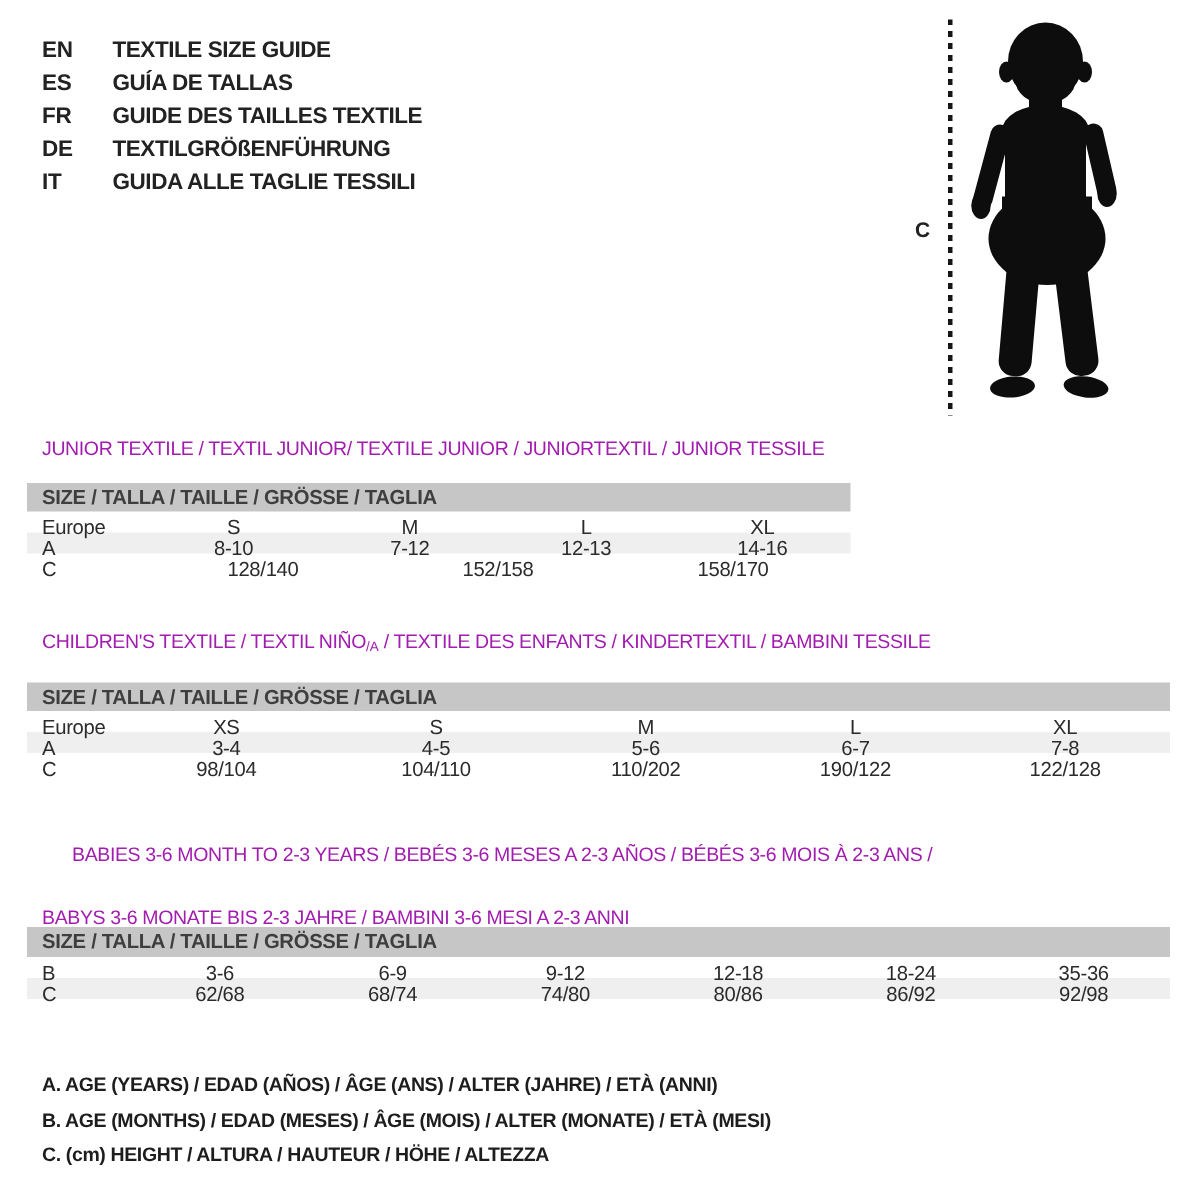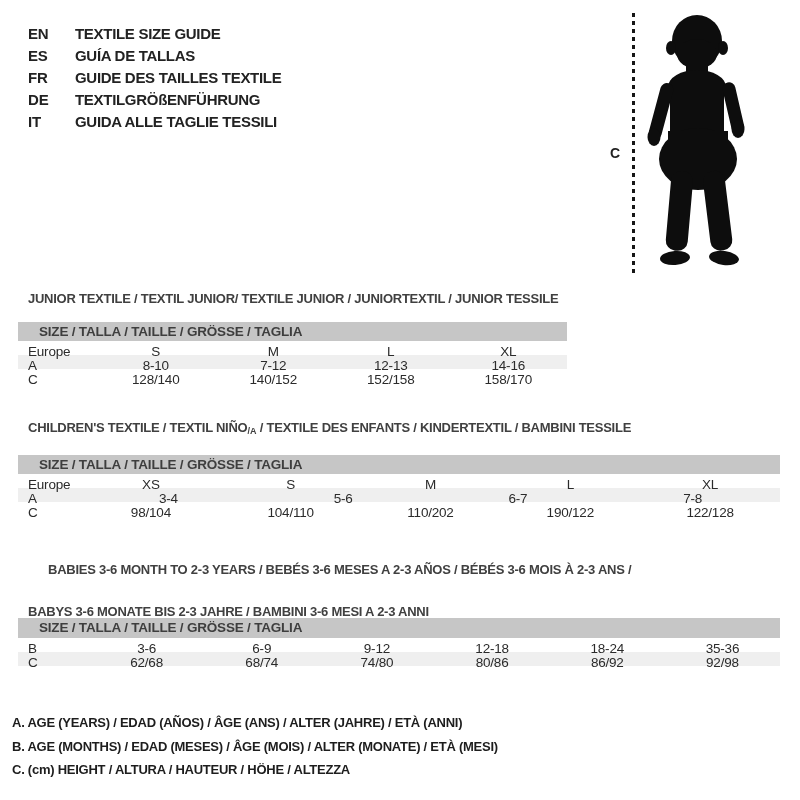--- a/index.html
+++ b/index.html
@@ -21,43 +21,43 @@
     position:absolute;left:632px;top:13px;width:3px;height:264px;
     background:repeating-linear-gradient(to bottom,#161616 0 4px,transparent 4px 8px);
   }
   .height-label{
     position:absolute;left:604px;top:145px;width:22px;text-align:center;
     font-weight:700;font-size:14px;
   }
   .silhouette{position:absolute;left:644px;top:13px;}
   
   .sec-title{
-    position:absolute;left:28px;font-weight:700;font-size:13px;
-    letter-spacing:-0.25px;white-space:nowrap;color:#404040;text-align:right;
+    position:absolute;left:28px;font-weight:400;font-size:13px;
+    letter-spacing:-0.25px;white-space:nowrap;color:#a21caf;text-align:right;
   }
   .sub{font-size:9px;vertical-align:-2px;letter-spacing:0;}
   
   .stable{position:absolute;left:18px;}
   .tbar{
     height:19px;line-height:19px;background:var(--header-bar,#c6c6c6);
     font-weight:700;font-size:13.5px;letter-spacing:-0.2px;
-    color:#3e3e3e;padding-left:21px;box-sizing:border-box;
+    color:#3e3e3e;padding-left:10px;box-sizing:border-box;
   }
   .t3bar{height:20px;line-height:20px;}
   .trow{display:flex;height:14px;line-height:22px;font-size:13.5px;color:#2b2b2b;}
   .trow.alt{background:var(--row-alt,#efefef);}
   .tlabel{padding-left:10px;box-sizing:border-box;letter-spacing:-0.2px;}
   .t1 .tlabel{width:79px;}
   .t2 .tlabel{width:63px;}
   .t3 .tlabel{width:71px;}
   .tcell{flex:1 1 0;text-align:center;letter-spacing:-0.2px;}
   .t1{width:549px;}
   .t2,.t3{width:762px;}
   
-  .footnotes{position:absolute;left:12px;top:711px;}
+  .footnotes{position:absolute;left:28px;top:711px;}
   .fnote{height:23.5px;line-height:23.5px;font-weight:700;font-size:13px;
          letter-spacing:-0.25px;white-space:nowrap;color:#1d1d1d;}
 </style>
 </head>
 <body>
 
 <div class="lang-block">
   <div class="lang-row">
     <span class="lang-code">EN</span>
     <span class="lang-title">TEXTILE SIZE GUIDE</span>
@@ -117,40 +117,40 @@
   <div class="trow alt">
     <span class="tlabel">A</span>
     <span class="tcell">8-10</span>
     <span class="tcell">7-12</span>
     <span class="tcell">12-13</span>
     <span class="tcell">14-16</span>
   </div>
   <div class="trow">
     <span class="tlabel">C</span>
     <span class="tcell">128/140</span>
-    <span class="tcell">140/152</span>
     <span class="tcell">152/158</span>
     <span class="tcell">158/170</span>
   </div>
 </div>
 
 <div class="sec-title" style="top:420px;"><span>CHILDREN'S TEXTILE / TEXTIL NIÑO</span><span class="sub">/A</span><span> / TEXTILE DES ENFANTS / KINDERTEXTIL / BAMBINI TESSILE</span></div>
 <div class="stable t2" style="top:455px;">
   <div class="tbar">SIZE / TALLA / TAILLE / GRÖSSE / TAGLIA</div>
   <div class="trow">
     <span class="tlabel">Europe</span>
     <span class="tcell">XS</span>
     <span class="tcell">S</span>
     <span class="tcell">M</span>
     <span class="tcell">L</span>
     <span class="tcell">XL</span>
   </div>
   <div class="trow alt">
     <span class="tlabel">A</span>
     <span class="tcell">3-4</span>
+    <span class="tcell">4-5</span>
     <span class="tcell">5-6</span>
     <span class="tcell">6-7</span>
     <span class="tcell">7-8</span>
   </div>
   <div class="trow">
     <span class="tlabel">C</span>
     <span class="tcell">98/104</span>
     <span class="tcell">104/110</span>
     <span class="tcell">110/202</span>
     <span class="tcell">190/122</span>

